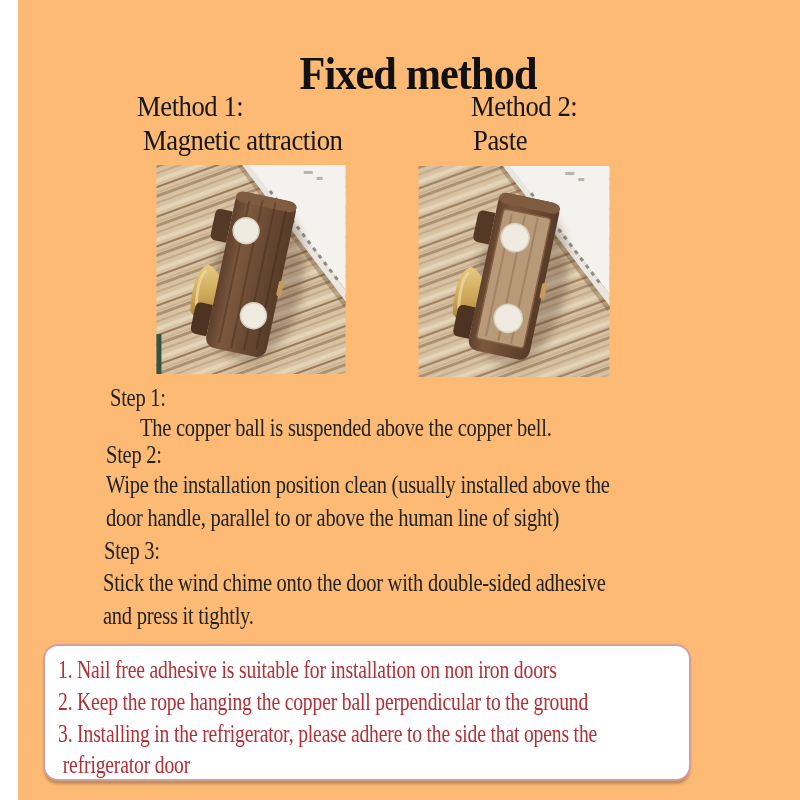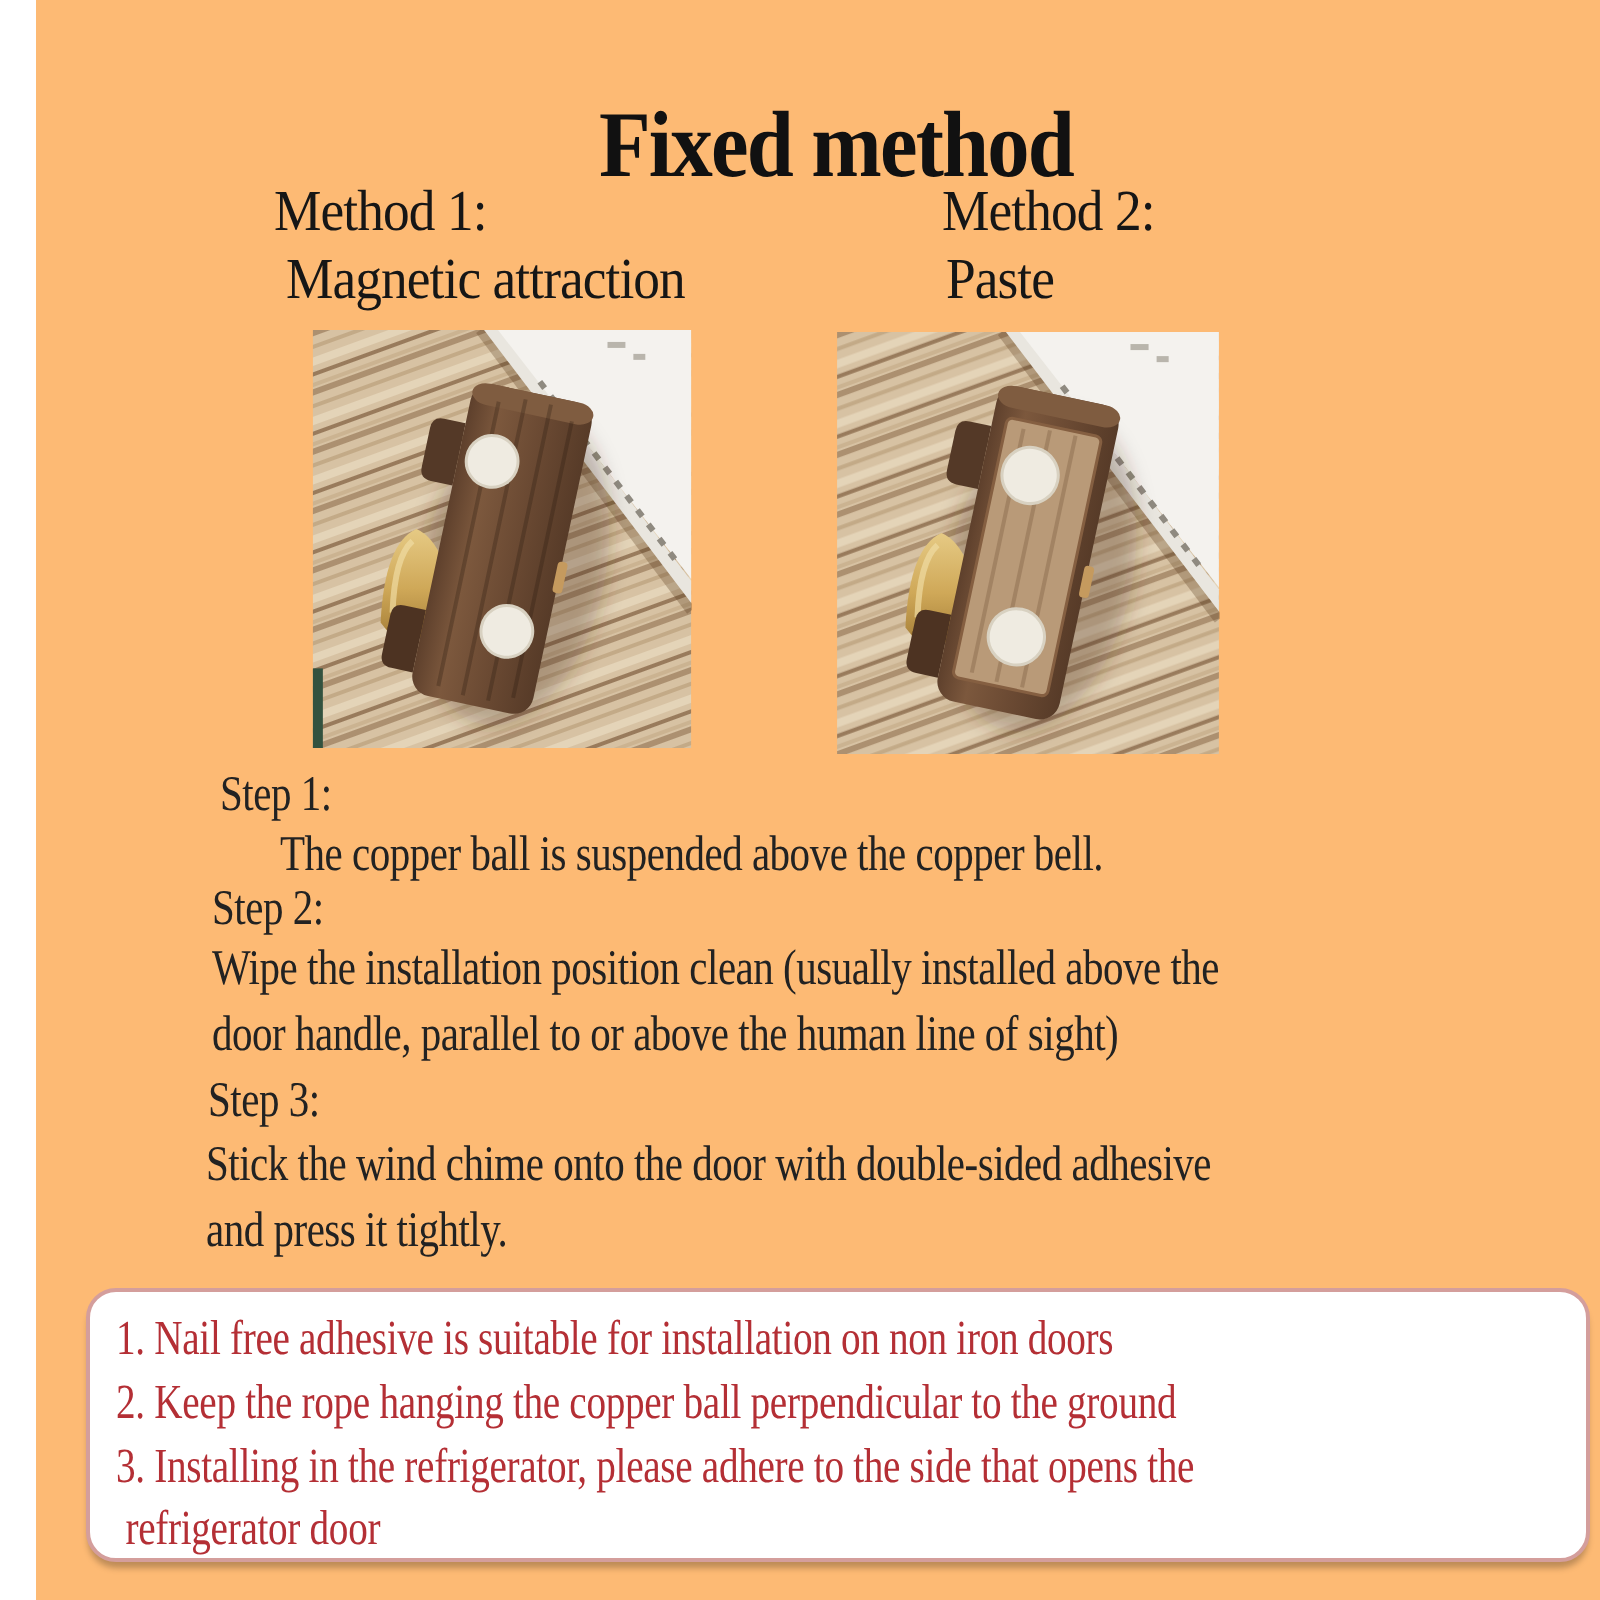--- a/index.html
+++ b/index.html
@@ -17,21 +17,21 @@
     left:0;right:0;top:15px;text-align:center;
     font-size:47px;font-weight:700;letter-spacing:-1px;color:#111;
   }
   .method-label{font-size:29px;letter-spacing:-0.5px;color:#161616;}
   .method-name{font-size:29px;letter-spacing:-0.5px;color:#161616;}
   .step-label{font-size:25px;letter-spacing:-0.3px;color:#222;}
   .step-text{font-size:25px;letter-spacing:-0.3px;line-height:33px;color:#222;width:840px;}
   .photo{position:absolute;width:190px;height:209px;}
   .photo svg{display:block;width:100%;height:100%;}
   .notes-box{
-    position:absolute;left:25px;top:644px;width:752px;height:137px;
+    position:absolute;left:25px;top:644px;width:648px;height:137px;
     box-sizing:border-box;border:2px solid var(--note-border,#d49e9c);
     border-radius:15px;background:#ffffff;
     box-shadow:0 4px 3px -1px rgba(0,0,0,0.25);
     padding:8px 13px;
   }
   .note-line{
     font-size:24.5px;line-height:31.8px;letter-spacing:-0.2px;
     color:var(--note-red,#b42f35);white-space:pre-line;width:930px;
   }
 </style>

